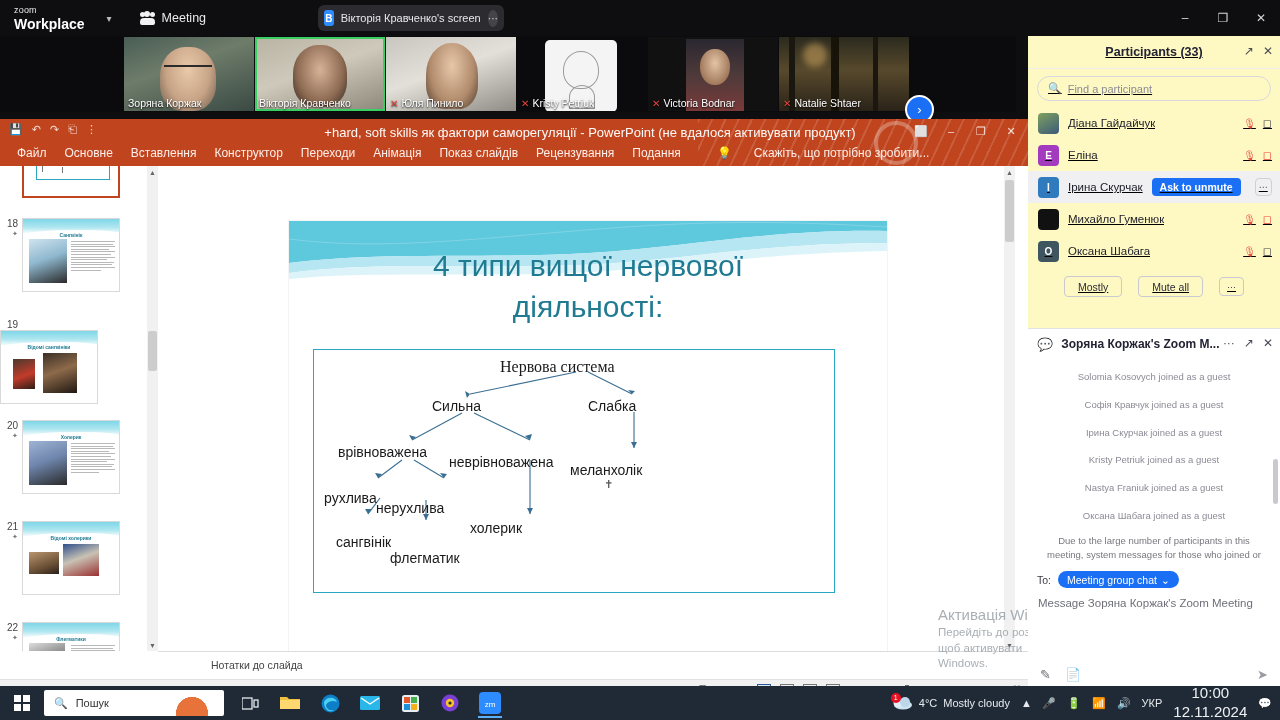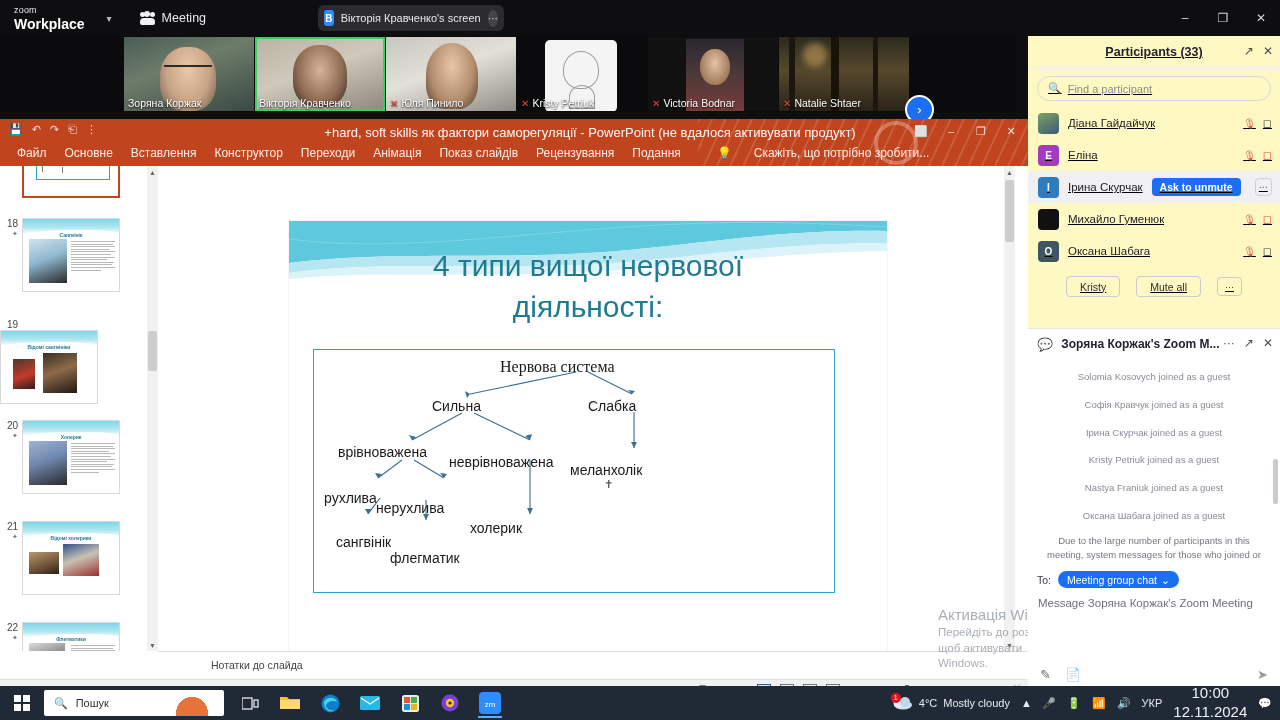--- a/index.html
+++ b/index.html
@@ -541,21 +541,21 @@
           <span class="avatar" style="background:#3f5660;">О</span>
           <span class="pname">Оксана Шабага</span>
           <span class="picons">
             <span class="mute-ico">🎙</span>
             <span style="color:#3c3c46;font-size:11px;">◻</span>
           </span>
         </div>
       </div>
 
       <div class="pfooter">
-        <span class="pf-btn">Kristy</span>
+        <span class="pf-btn">Mostly</span>
         <span class="pf-btn">Mute all</span>
         <span class="pf-dots">···</span>
       </div>
 
       <div class="chat-panel">
         <div class="chat-head">
           <span style="color:#1a6ff5;font-size:13px;">💬</span>
           <span class="ttl">Зоряна Коржак's Zoom M...</span>
           <span class="acts">
             <span>···</span>

